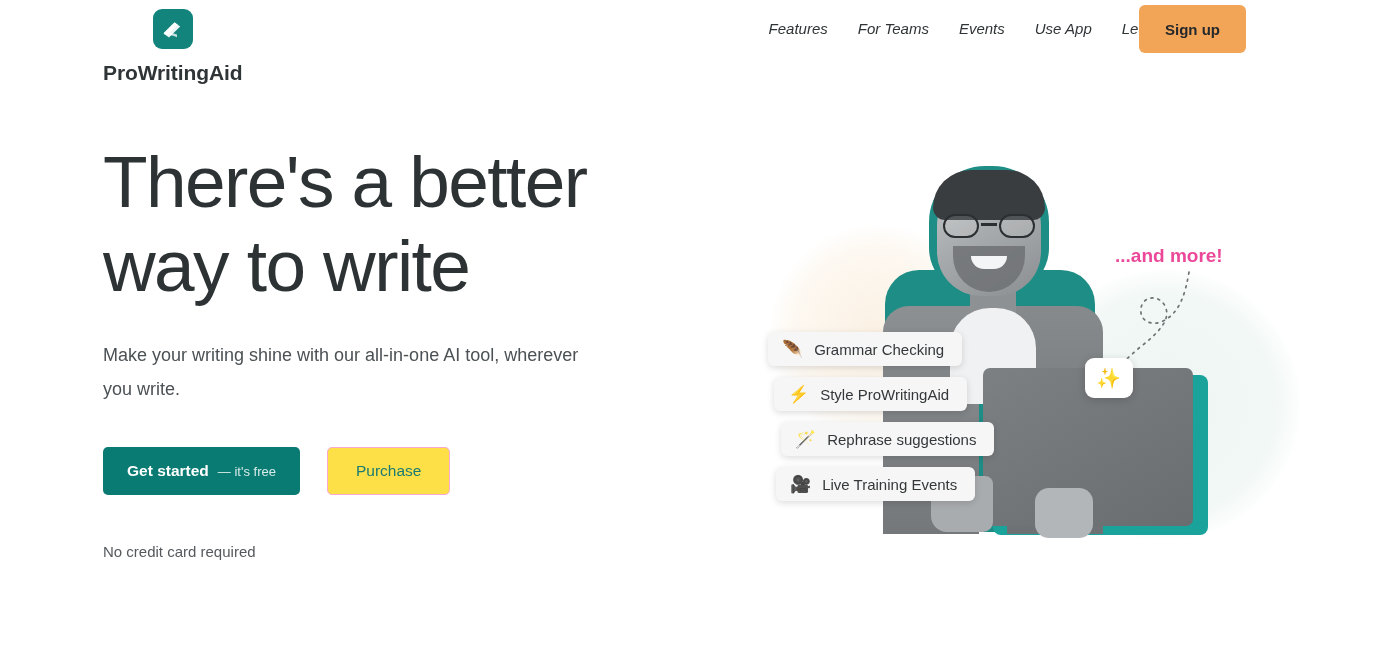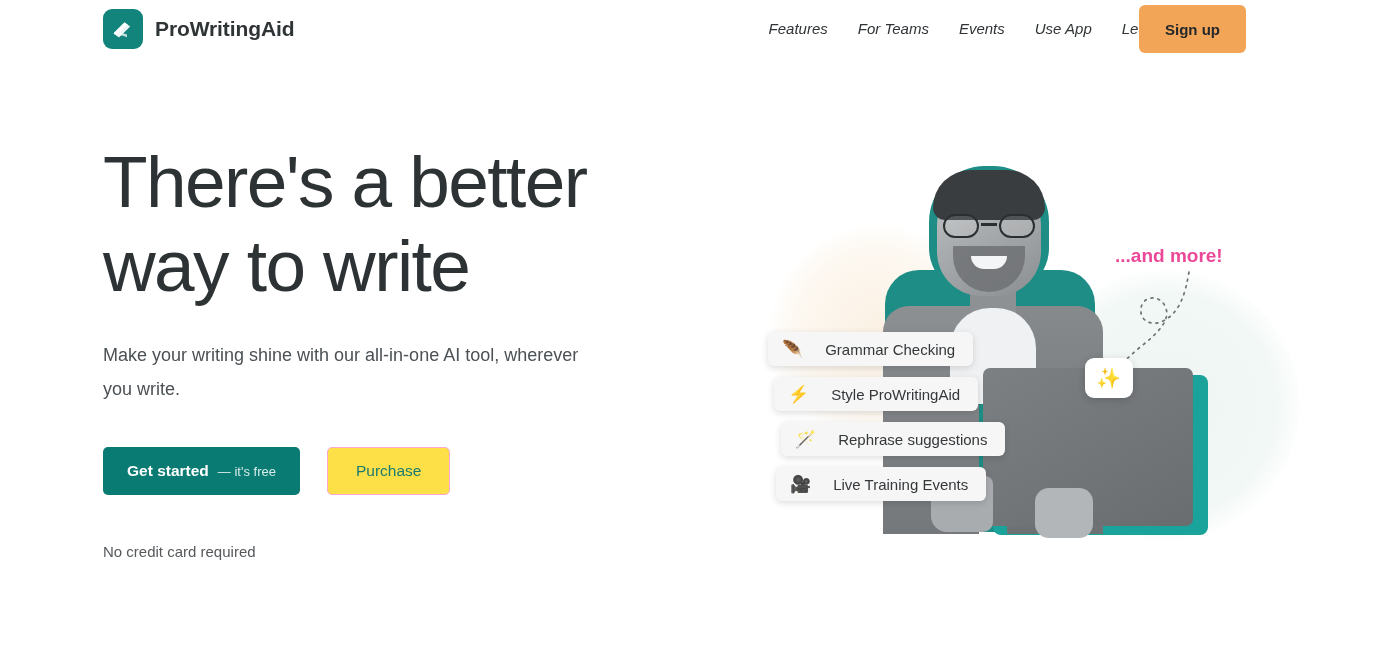--- a/index.html
+++ b/index.html
@@ -15,20 +15,21 @@
   .header {
     position:absolute; top:0; left:0;
     width:1387px; height:58px;
     display:flex; align-items:center;
     background:#ffffff;
   }
   .brand {
     position:absolute; left:103px; top:9px;
     display:flex; align-items:center; gap:12px;
     cursor:pointer;
+    flex-direction:column;
   }
   .brand-mark {
     width:40px; height:40px; border-radius:9px;
     background:#12847C;
     display:flex; align-items:center; justify-content:center;
     flex:0 0 auto;
   }
   .brand-name {
     font-size:21px; font-weight:bold; color:#2F3436;
     letter-spacing:-0.1px; white-space:nowrap;
@@ -183,21 +184,21 @@
   .pill {
     display:flex; align-items:center; gap:11px;
     height:34px; padding:0 18px 0 14px;
     background:#F6F6F6; border-radius:6px;
     box-shadow:0 2px 7px rgba(0,0,0,0.14);
     margin-bottom:11px; width:max-content;
     cursor:pointer;
   }
   .pill-emoji { font-size:17px; line-height:1; }
   .pill-label {
-    font-size:15px; color:#34383A; white-space:nowrap;margin-left:11px;
+    font-size:15px; color:#34383A; white-space:nowrap;
   }
   .pill:nth-child(2) { margin-left:6px; }
   .pill:nth-child(3) { margin-left:13px; }
   .pill:nth-child(4) { margin-left:8px; }
 
   
   .and-more {
     position:absolute; left:380px; top:125px;
     font-size:19px; font-weight:bold; color:#ec4899;
     white-space:nowrap; z-index:13;

